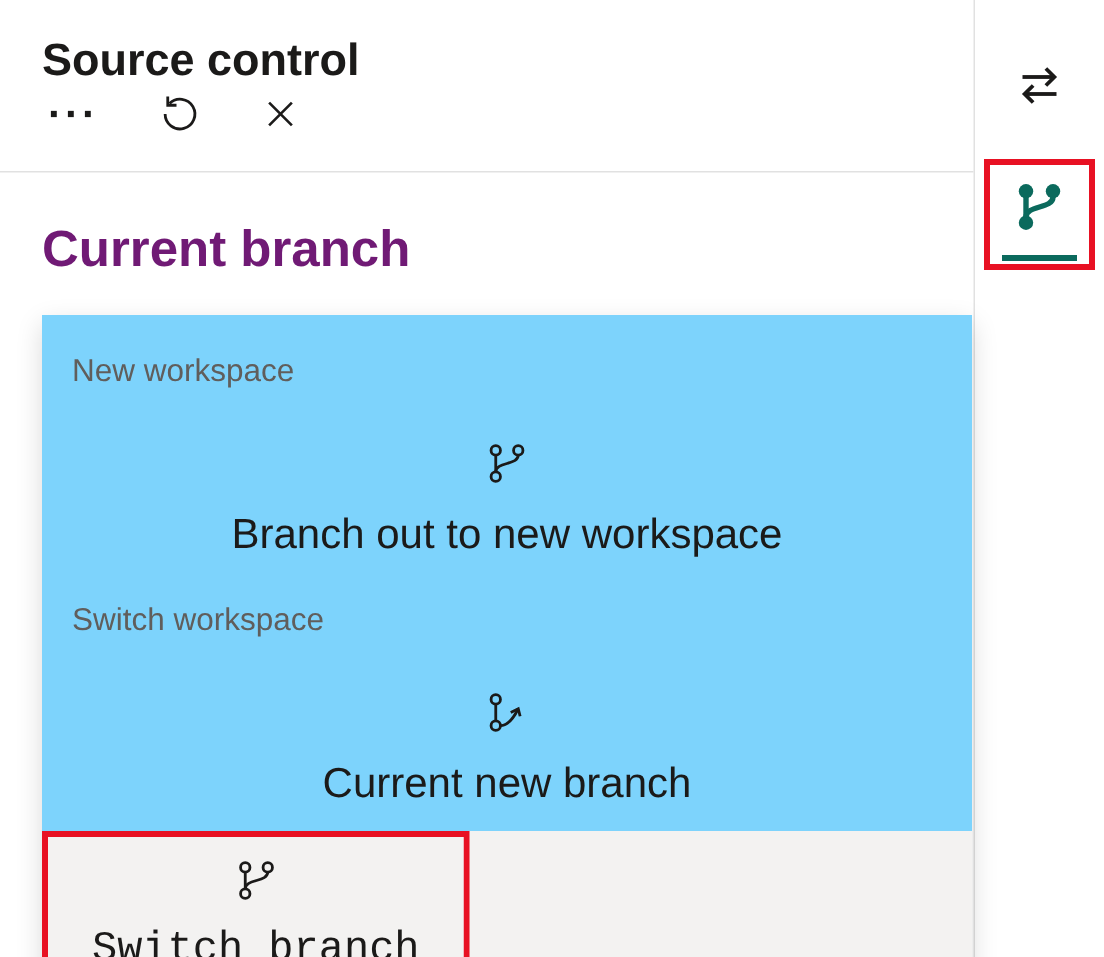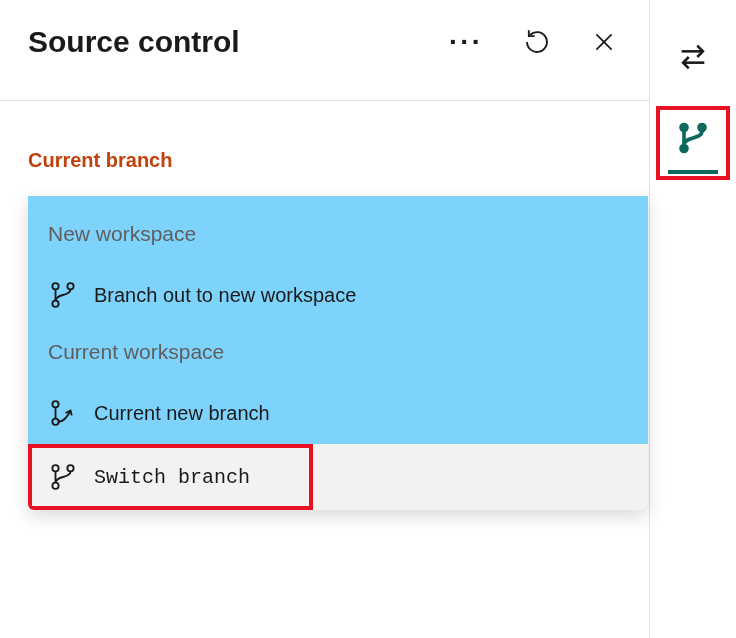--- a/index.html
+++ b/index.html
@@ -16,23 +16,23 @@
       display: flex;
       position: relative;
     }
     .main-panel {
       width: 650px;
       border-right: 1px solid #e1e1e1;
       position: relative;
     }
     .header {
       display: flex;
-      align-items: center;
-      padding: 24px 28px 40px 28px;
+      padding: 24px 28px 20px 28px;
       border-bottom: 1px solid #e1e1e1;
+      flex-direction: column;
     }
     .header h1 {
       font-size: 30px;
       font-weight: 600;
       flex: 1;
       color: #1b1a19;
     }
     .header-actions {
       display: flex;
       gap: 32px;
@@ -45,25 +45,24 @@
       padding: 4px;
       display: flex;
       align-items: center;
       justify-content: center;
       color: #1b1a19;
     }
     .content {
       padding: 32px 28px;
     }
     .section-heading {
-      font-size: 20px;
+      font-size: 34px;
       font-weight: 600;
-      color: #c2410c;
+      color: #701a75;
       margin-bottom: 24px;
-      margin-top: 16px;
     }
     .dropdown-trigger {
       width: 580px;
       height: 58px;
       border: 1px solid #8a8886;
       border-bottom: 2px solid #1b1a19;
       border-radius: 6px 6px 0 0;
       display: flex;
       align-items: center;
       padding: 0 18px;
@@ -88,23 +87,24 @@
       font-size: 21px;
       color: #605e5c;
       padding: 14px 20px 18px 20px;
       font-weight: 400;
     }
     .menu-item {
       display: flex;
       align-items: center;
       gap: 16px;
       padding: 16px 20px;
-      font-size: 20px;
-      color: #1b1a19;
-      cursor: pointer;
+      font-size: 28px;
+      color: #1b1a19;
+      cursor: pointer;
+      flex-direction: column;
     }
     .menu-item.highlighted-bg {
       background: #f3f2f1;
     }
     .switch-branch-wrapper {
       position: relative;
       border: 4px solid #e81123;
       margin: 0 0 0 0;
       width: 285px;
       display: inline-block;
@@ -190,21 +190,21 @@
         <svg width="30" height="30" viewBox="0 0 24 24" fill="none" stroke="#1b1a19" stroke-width="1.5">
           <circle cx="6" cy="5" r="2.5"></circle>
           <circle cx="6" cy="19" r="2.5"></circle>
           <circle cx="18" cy="5" r="2.5"></circle>
           <path d="M6 7.5 V16.5"></path>
           <path d="M18 7.5 C18 13 6 11 6 16.5"></path>
         </svg>
         <span>Branch out to new workspace</span>
       </div>
 
-      <div class="menu-group-label">Current workspace</div>
+      <div class="menu-group-label">Switch workspace</div>
 
       <div class="menu-item">
         <svg width="30" height="30" viewBox="0 0 24 24" fill="none" stroke="#1b1a19" stroke-width="1.5">
           <circle cx="6" cy="5" r="2.5"></circle>
           <circle cx="6" cy="19" r="2.5"></circle>
           <path d="M6 7.5 V16.5"></path>
           <path d="M8.5 19 C12 19 15 16 18 10" fill="none"></path>
           <polyline points="14 12 18 10 19 14" fill="none"></polyline>
         </svg>
         <span>Current new branch</span>

